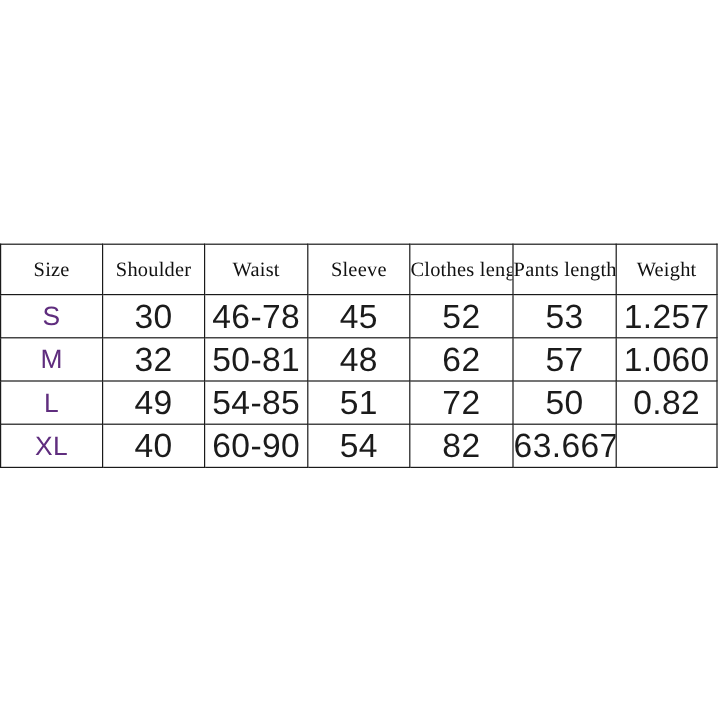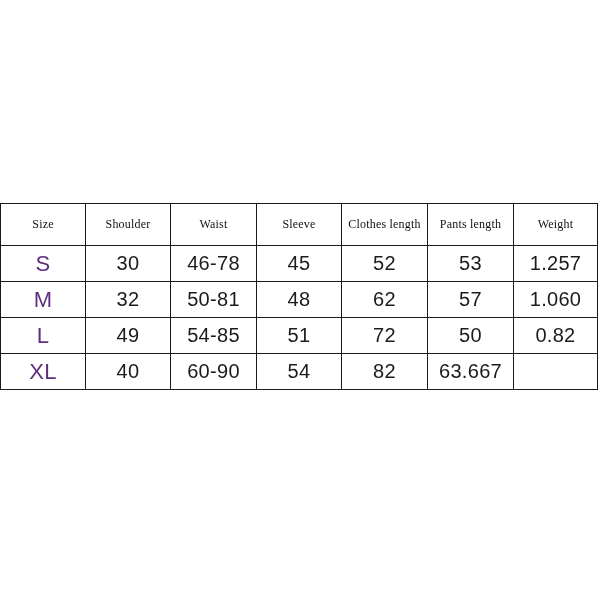--- a/index.html
+++ b/index.html
@@ -39,34 +39,34 @@
     padding: 0;
     background: #ffffff;
     overflow: hidden;
     white-space: nowrap;
   }
   
   table.size-chart thead th {
     height: 41px;
     font-family: "Liberation Serif", serif;
     font-weight: normal;
-    font-size: 12px;
+    font-size: 17px;
     color: #111111;
     letter-spacing: 0.2px;
   }
   th.hdr-narrow {
     font-size: 13.5px;
     letter-spacing: -0.1px;
   }
   
   table.size-chart tbody td {
     height: 35px;
     font-family: "Liberation Sans", sans-serif;
     font-weight: normal;
-    font-size: 20px;
+    font-size: 28px;
     color: #1b1b1b;
     letter-spacing: 0.3px;
   }
   table.size-chart tbody td.size-cell {
     color: #5f2d7e;
     font-size: 22px;
   }
   col.c-size      { width: 85px; }
   col.c-shoulder  { width: 85px; }
   col.c-waist     { width: 86px; }

